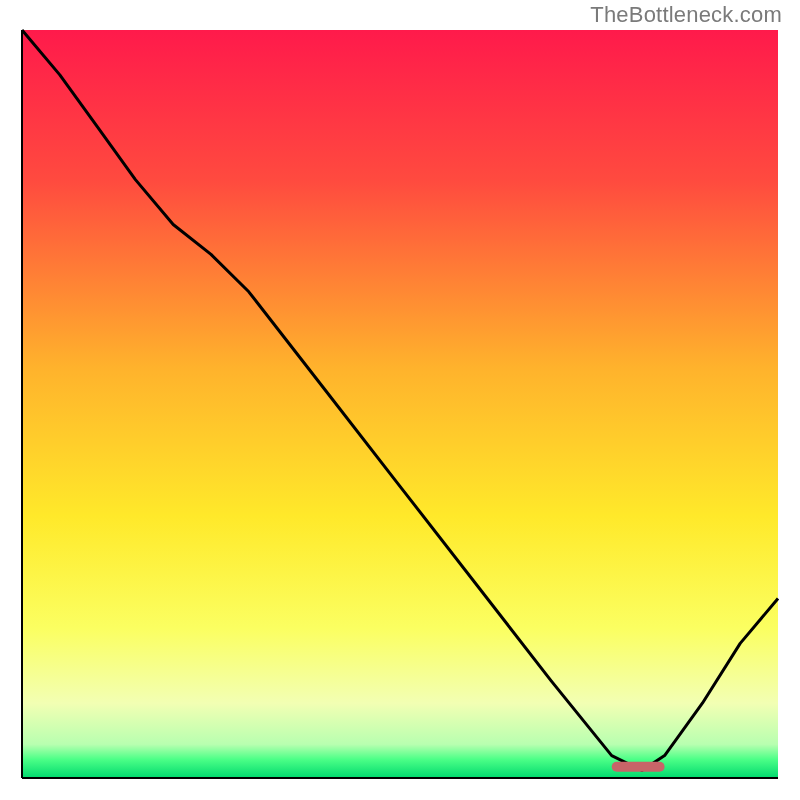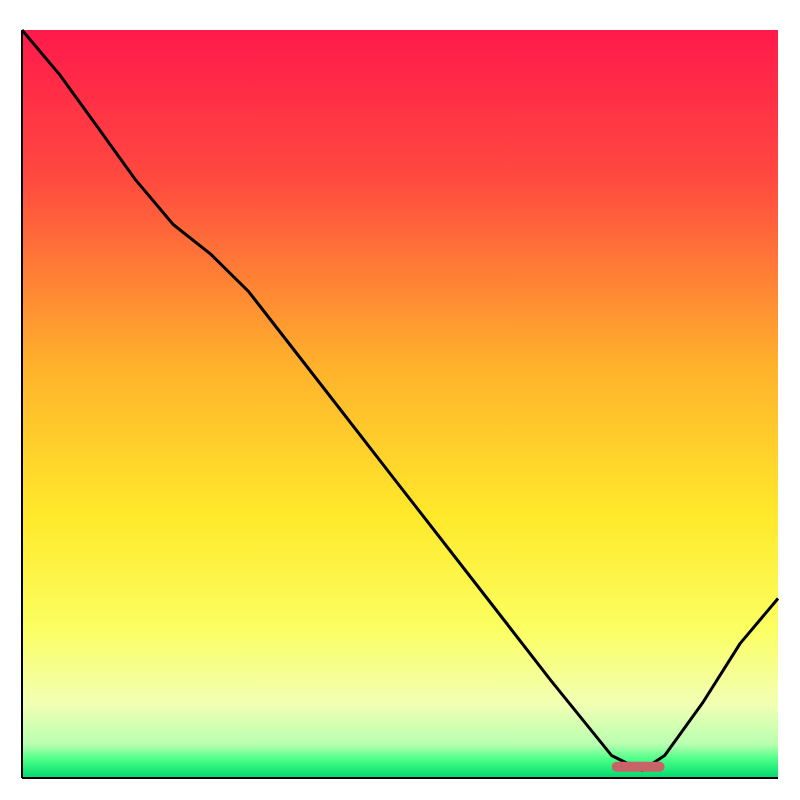--- a/index.html
+++ b/index.html
@@ -52,13 +52,14 @@
     <rect x="22" y="30" width="756" height="748" fill="url(#bg-grad)"></rect>
 
     <line x1="22" y1="30" x2="22" y2="778" stroke="#000" stroke-width="2"></line>
     <line x1="22" y1="778" x2="778" y2="778" stroke="#000" stroke-width="2"></line>
 
     <path id="curve-path" fill="none" stroke="#000" stroke-width="3" stroke-linejoin="round" d="M22.0 30.0 L59.8 74.9 L97.6 127.2 L135.4 179.6 L173.2 224.5 L211.0 254.4 L248.8 291.8 L324.4 389.0 L400.0 486.3 L475.6 583.5 L551.2 680.8 L611.7 755.6 L641.9 770.5 L664.6 755.6 L702.4 703.2 L740.2 643.4 L778.0 598.5"></path>
 
     <rect id="marker-rect" x="611.7" y="761.8" width="52.9" height="10" rx="5" ry="5" fill="#c86468"></rect>
   </svg>
 
+  <div class="watermark">TheBottleneck.com</div>
 </div>
 
 </body></html>

